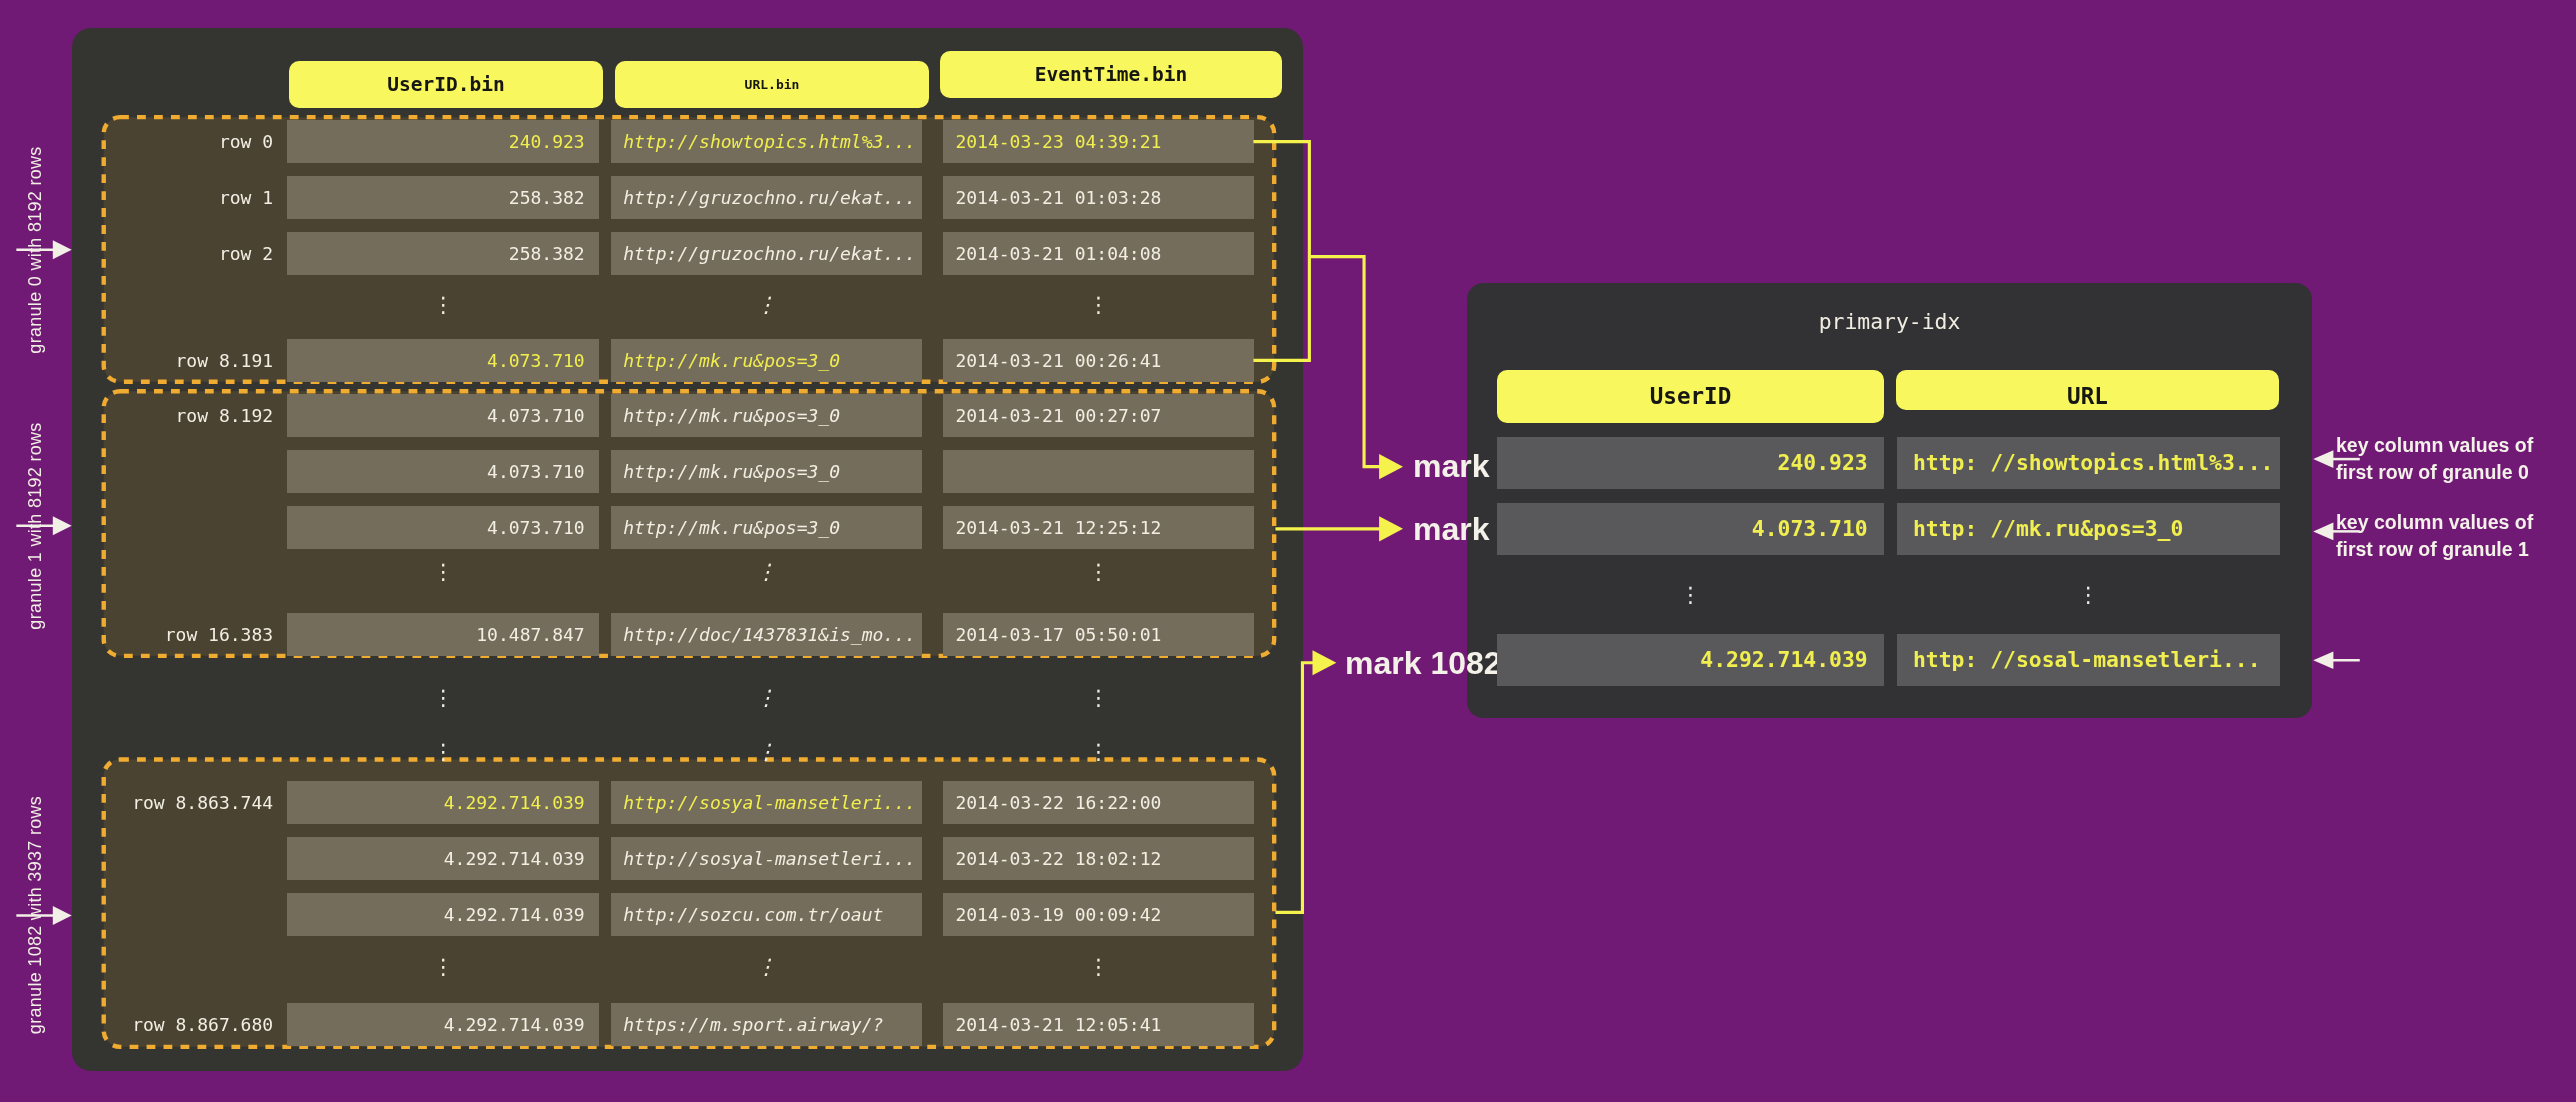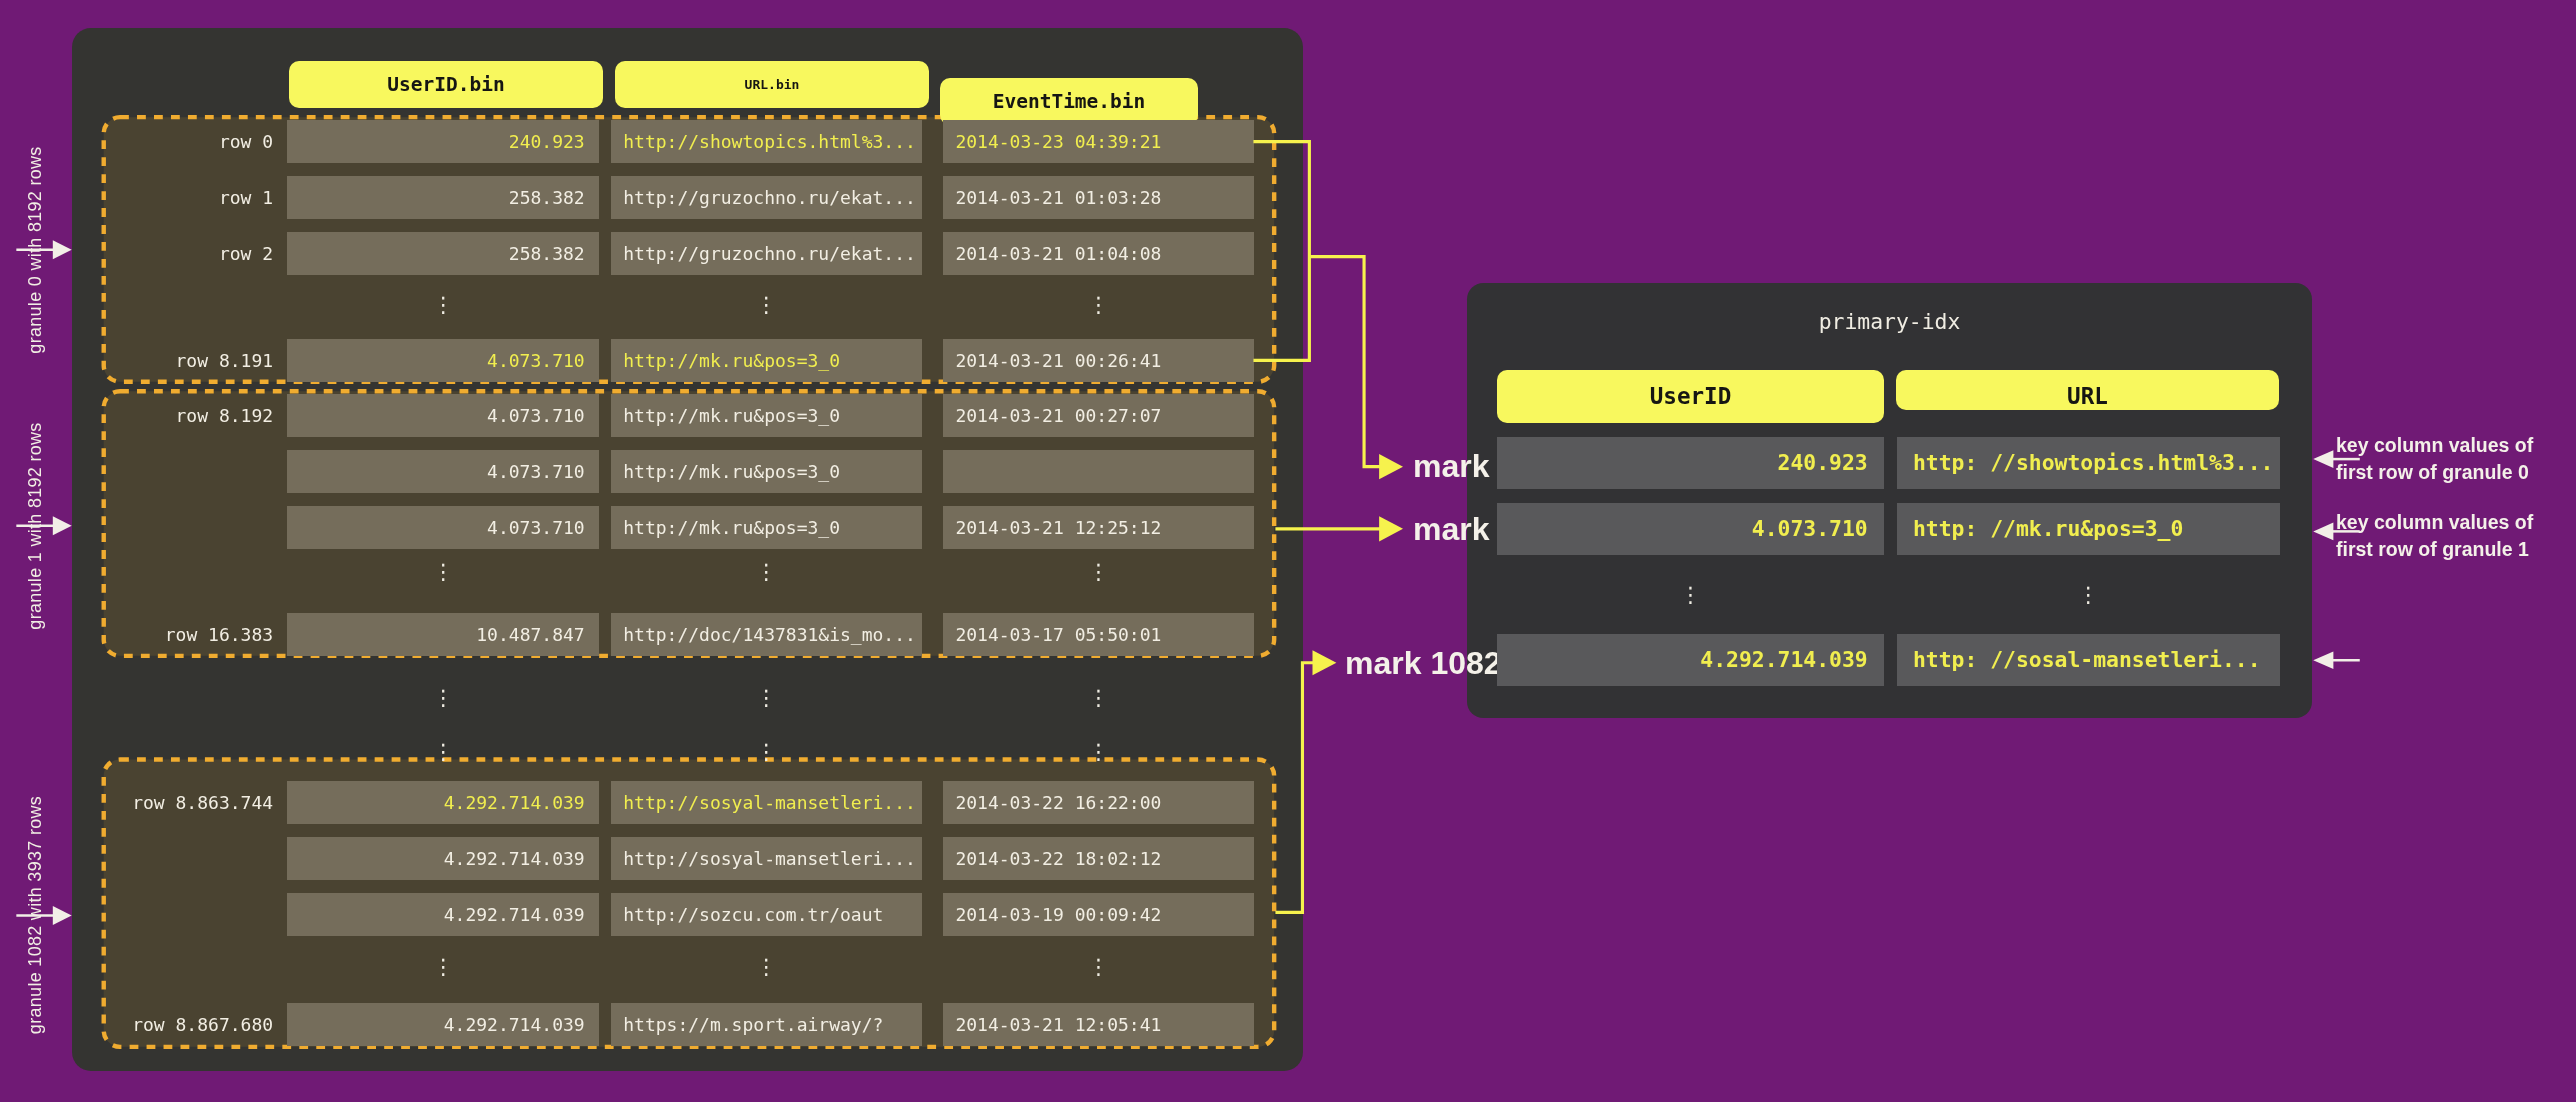--- a/index.html
+++ b/index.html
@@ -14,21 +14,21 @@
 
   .pill{position:absolute;z-index:2;background:#f8f85e;border-radius:10px;text-align:center;
         color:#161613;font-weight:600;white-space:nowrap;overflow:hidden;}
 
   .row{position:absolute;z-index:2;left:102px;width:1152px;height:43px;display:flex;}
   .rlabel{width:184px;box-sizing:border-box;padding-right:11.3px;text-align:right;line-height:43px;
           font-size:18px;color:#f2eee3;white-space:nowrap;}
   .cell{width:314px;height:43px;background:#756d5b;box-sizing:border-box;line-height:43px;
         font-size:18px;color:#f2eee3;white-space:nowrap;overflow:hidden;}
   .cell.uid{margin-left:3.1px;text-align:right;padding-right:14px;}
-  .cell.url{margin-left:12px;padding-left:12.6px;}
+  .cell.url{margin-left:12px;padding-left:12.6px;font-style:italic;}
   .cell.et{margin-left:21px;padding-left:12.6px;}
   .hl{color:#f1ee4f;}
   .dotsrow .cell{background:transparent;text-align:center;padding:0;font-size:21.4px;color:#efece2;}
 
   .glabel{position:absolute;z-index:2;left:35px;transform:translate(-50%,-50%) rotate(-90deg);
           white-space:nowrap;font-family:"Liberation Sans",sans-serif;font-size:18px;
           color:#f1eee4;letter-spacing:0.3px;}
 
   .mark{position:absolute;z-index:2;font-family:"Liberation Sans",sans-serif;font-weight:bold;
         font-size:32px;color:#f4f1e9;white-space:nowrap;line-height:34px;}
@@ -54,21 +54,21 @@
   <div class="panel panel-right"></div>
 
   <svg id="granule-layer" class="layer" width="2576" height="1103" viewBox="0 0 4098 1754">
     <rect x="165" y="186" width="1862" height="421" rx="26" fill="#4a4331" stroke="#f0ac30" stroke-width="7" stroke-dasharray="14 13"></rect>
     <rect x="165" y="622" width="1862" height="421" rx="26" fill="#4a4331" stroke="#f0ac30" stroke-width="7" stroke-dasharray="14 13"></rect>
     <rect x="165" y="1208" width="1862" height="457" rx="26" fill="#4a4331" stroke="#f0ac30" stroke-width="7" stroke-dasharray="14 13"></rect>
   </svg>
 
   <div class="pill" style="left:289px;top:61px;width:314px;height:47px;line-height:47px;font-size:19.5px">UserID.bin</div>
   <div class="pill" style="left:615px;top:61px;width:314px;height:47px;line-height:47px;font-size:13px">URL.bin</div>
-  <div class="pill" style="left:940px;top:78px;width:258px;height:47px;line-height:47px;font-size:19.5px">EventTime.bin</div>
+  <div class="pill" style="left:940px;top:51px;width:342px;height:47px;line-height:47px;font-size:19.5px">EventTime.bin</div>
 
   <div class="row" style="top:120px">
     <div class="rlabel">row 0</div>
     <div class="cell uid hl">240.923</div>
     <div class="cell url hl">http://showtopics.html%3...</div>
     <div class="cell et hl">2014-03-23 04:39:21</div>
   </div>
   <div class="row" style="top:176px">
     <div class="rlabel">row 1</div>
     <div class="cell uid">258.382</div>

